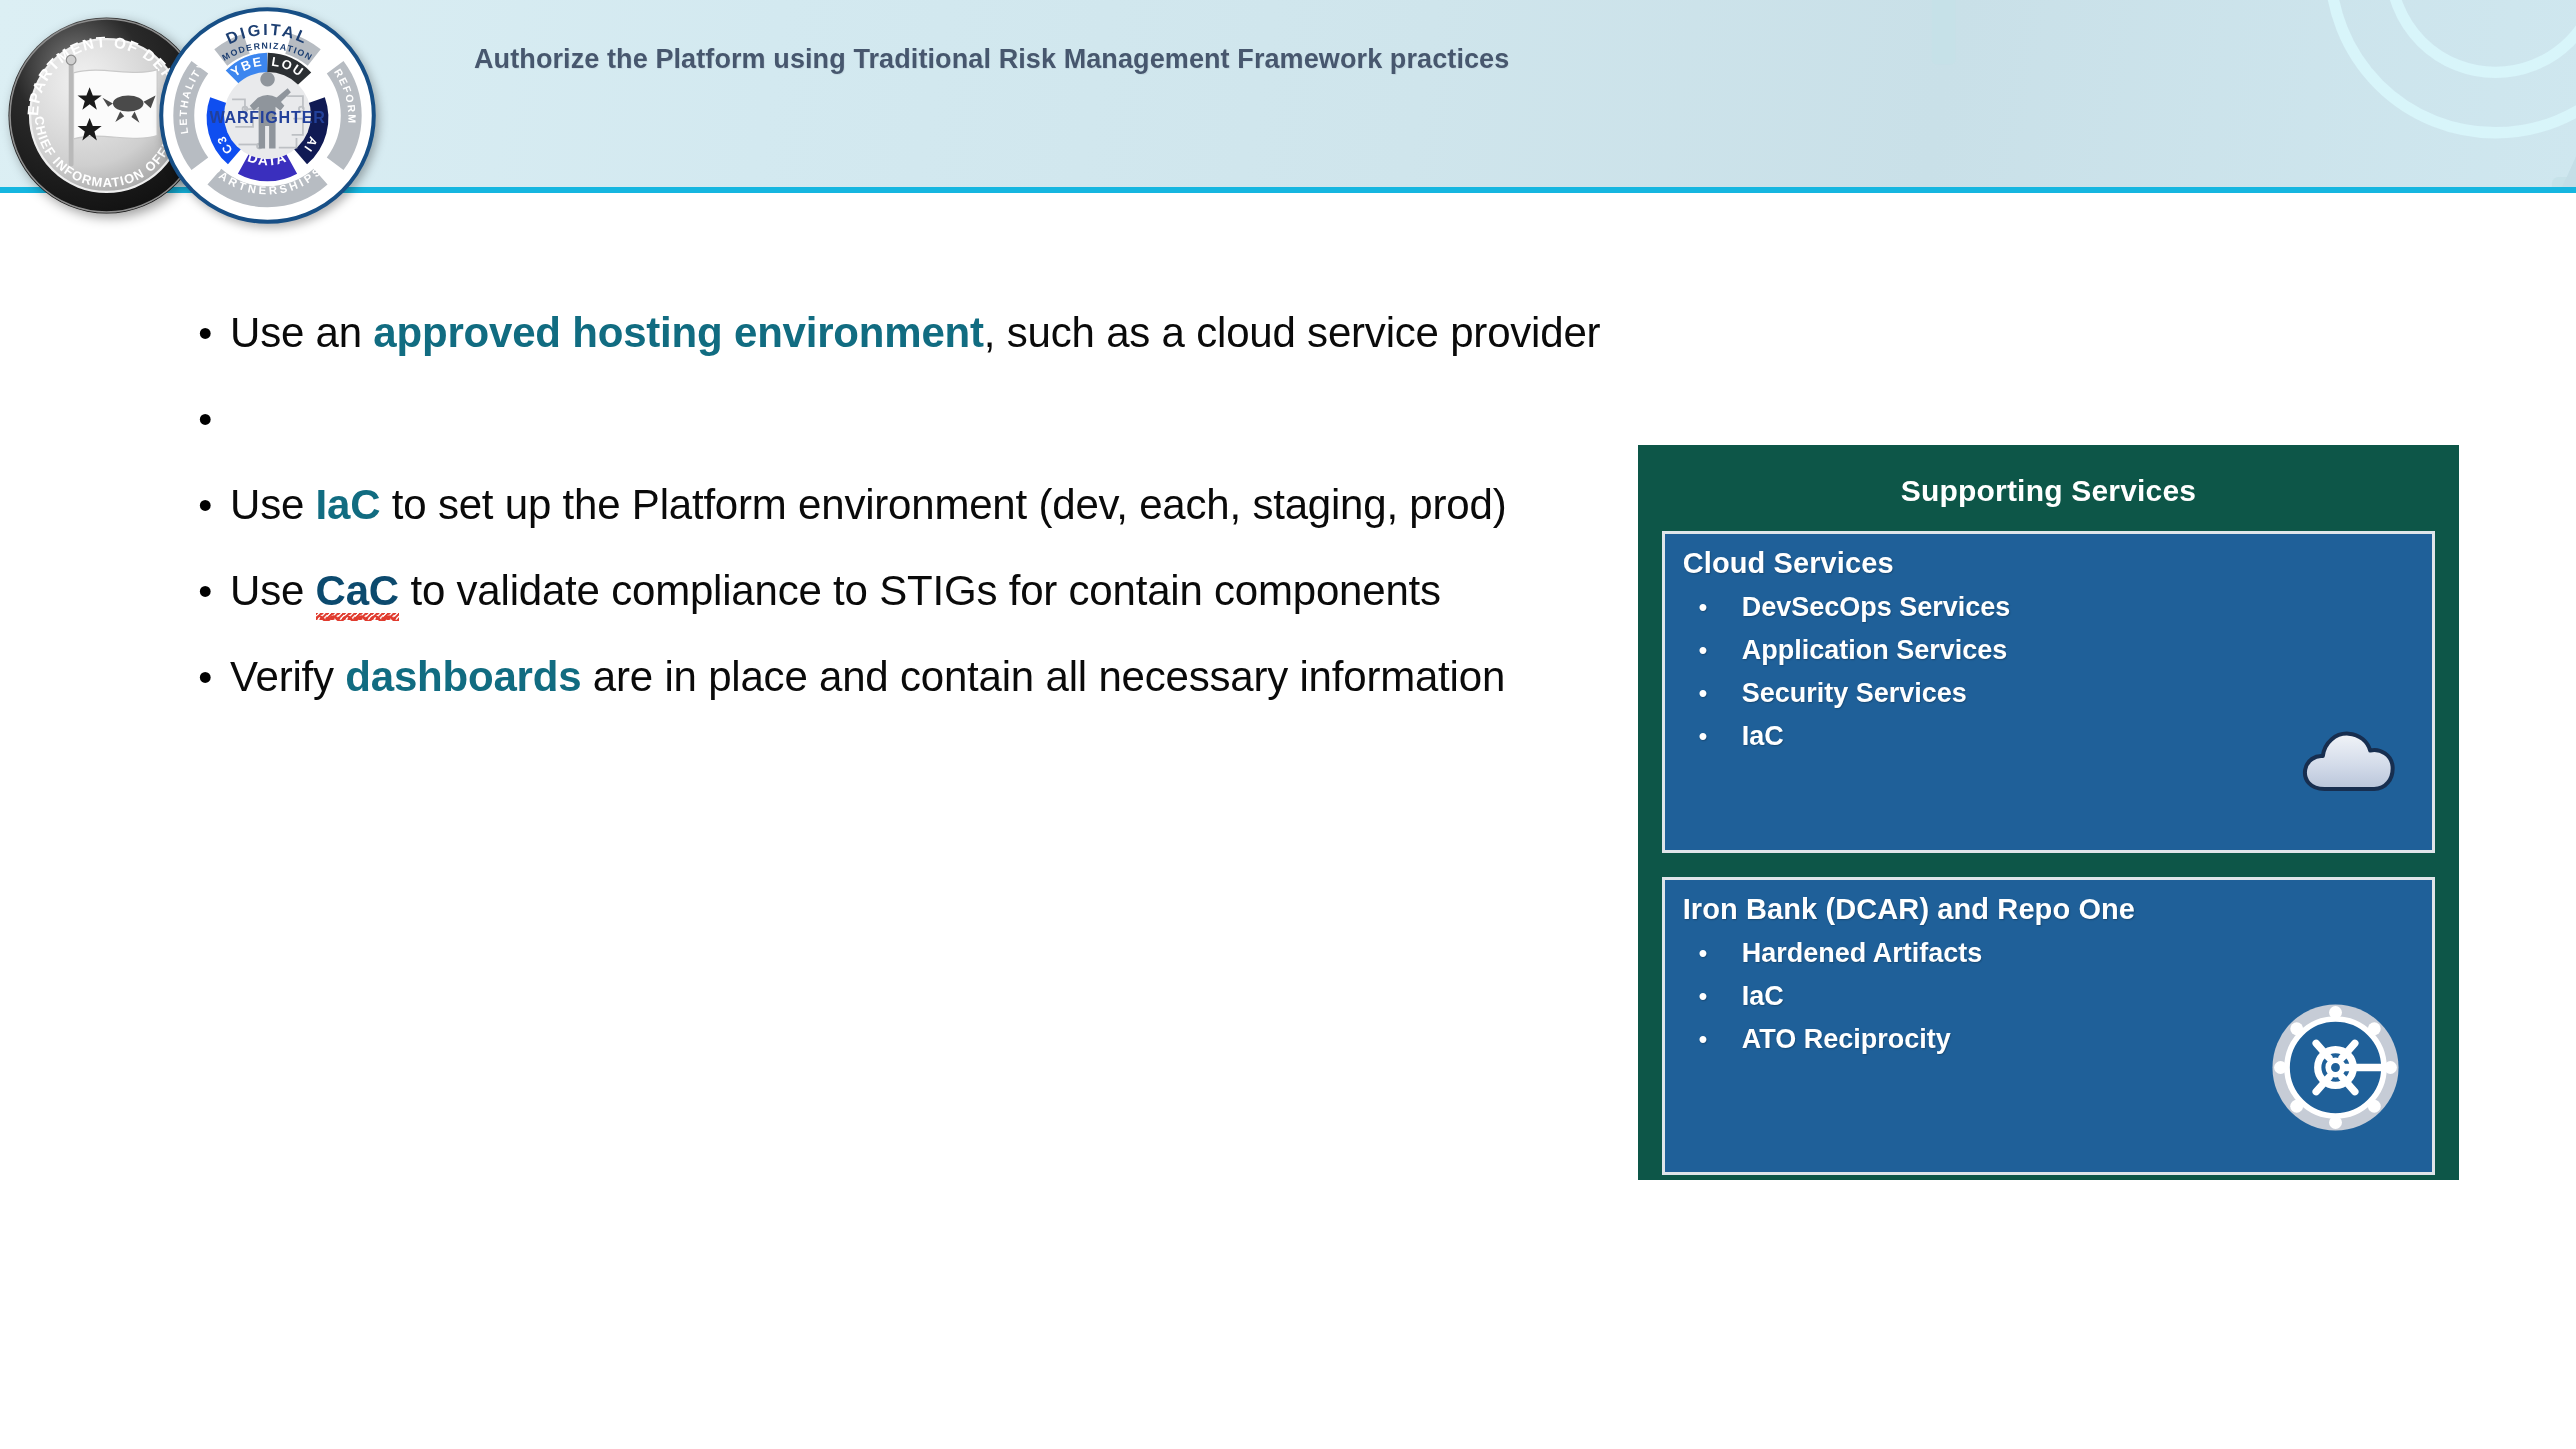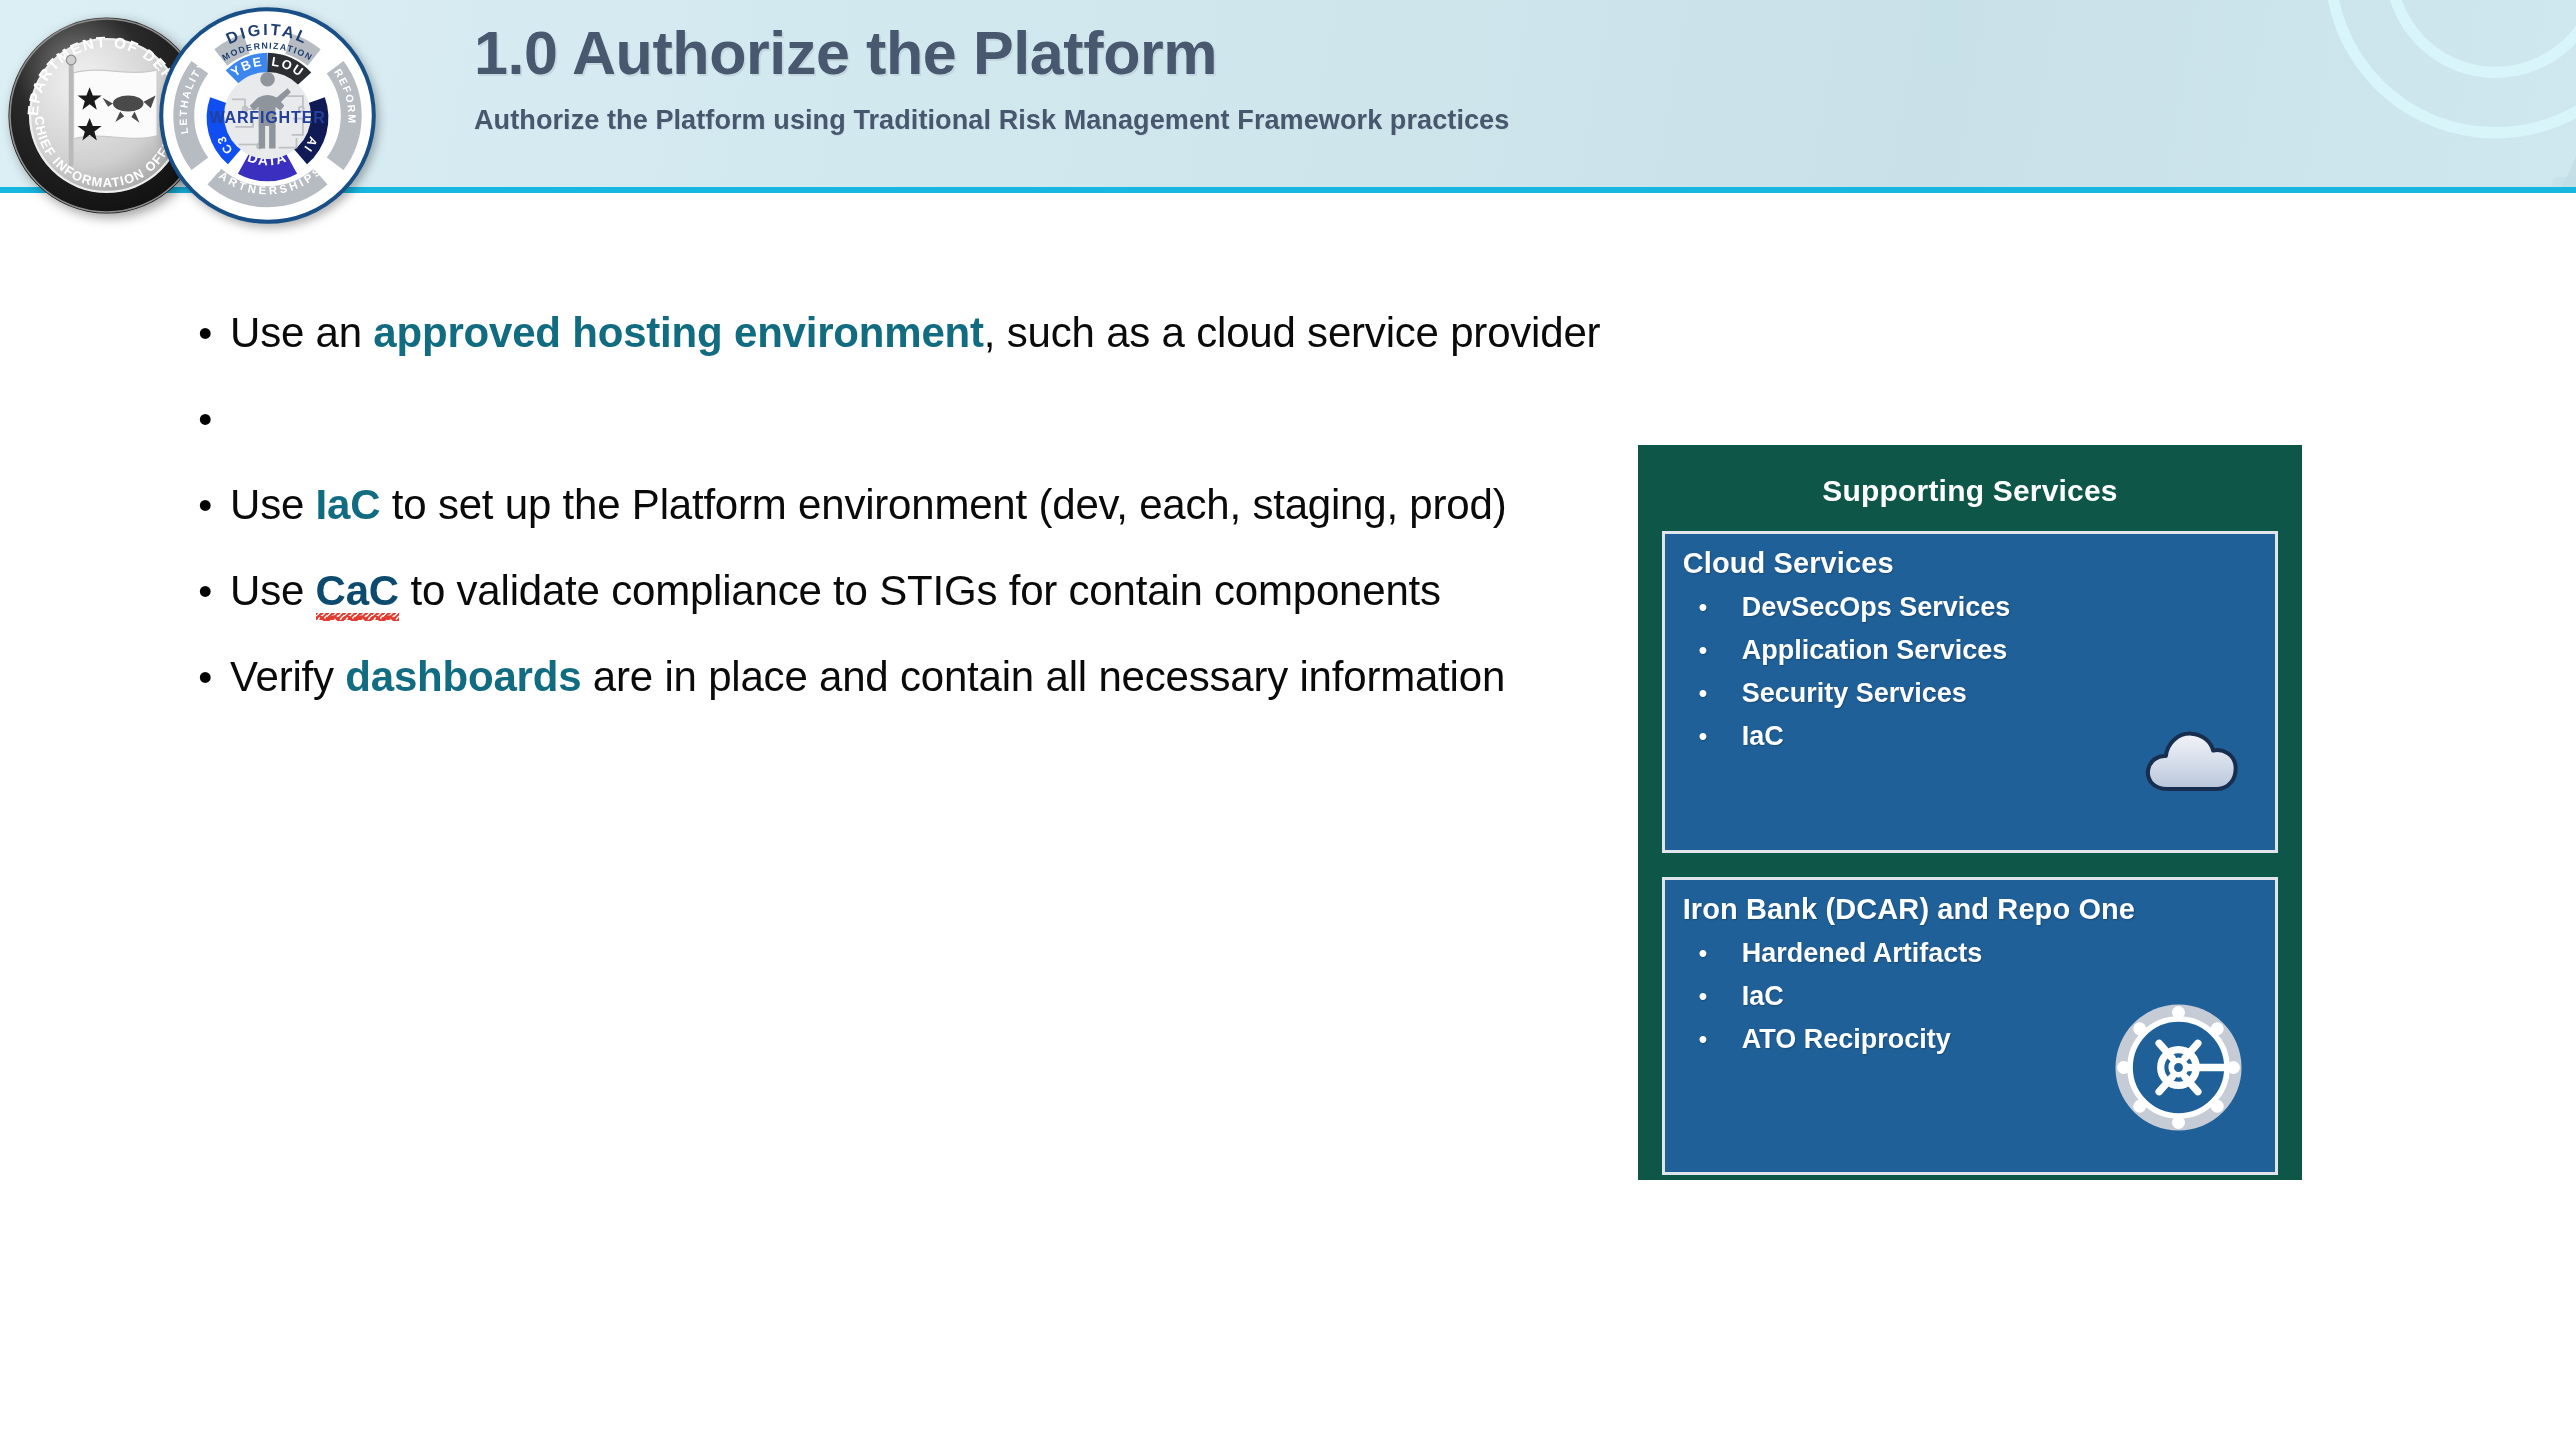--- a/index.html
+++ b/index.html
@@ -82,21 +82,21 @@
       repeating-linear-gradient(135deg,
         #e03b2e 0 1.6px, transparent 1.6px 3.2px);
     background-size:5.6px 5.6px;
     border-bottom:2.4px solid transparent;
   }
   .squiggle { position:absolute; left:0; bottom:-2.4px; width:100%; height:8px; }
 
   
   .panel {
     position:absolute; left:1638px; top:445px;
-    width:664px; height:735px;
+    width:821px; height:735px;
     background:#0d5648;
     padding:14.5px 24px;
   }
   .panel-title {
     color:#ffffff; font-size:30px; font-weight:bold;
     text-align:center; letter-spacing:0.2px;
     margin-top:14.5px; margin-bottom:22.6px;
   }
   .subpanel {
     background:#1f6099;
@@ -161,21 +161,20 @@
     </g>
     <g fill="none" stroke="#c4dee7" stroke-width="26" opacity="0.9">
       <path d="M 300 1010 A 700 700 0 0 0 990 320"></path>
       <path d="M 170 1040 A 830 830 0 0 0 1000 210"></path>
     </g>
   </svg>
 
   <div class="hdr-underline"></div>
 
   <div class="title-block">
-    <div class="slide-title">1.0 Authorize the Platform</div>
     <div class="slide-subtitle">Authorize the Platform using Traditional Risk Management Framework practices</div>
   </div>
 </div>
 
 <svg class="seal-dod" viewBox="0 0 250 250">
   <defs>
     <radialGradient id="dodRim" cx="35%" cy="25%" r="80%">
       <stop offset="0%" stop-color="#7d7d7d"></stop>
       <stop offset="40%" stop-color="#2a2a2a"></stop>
       <stop offset="100%" stop-color="#111111"></stop>

